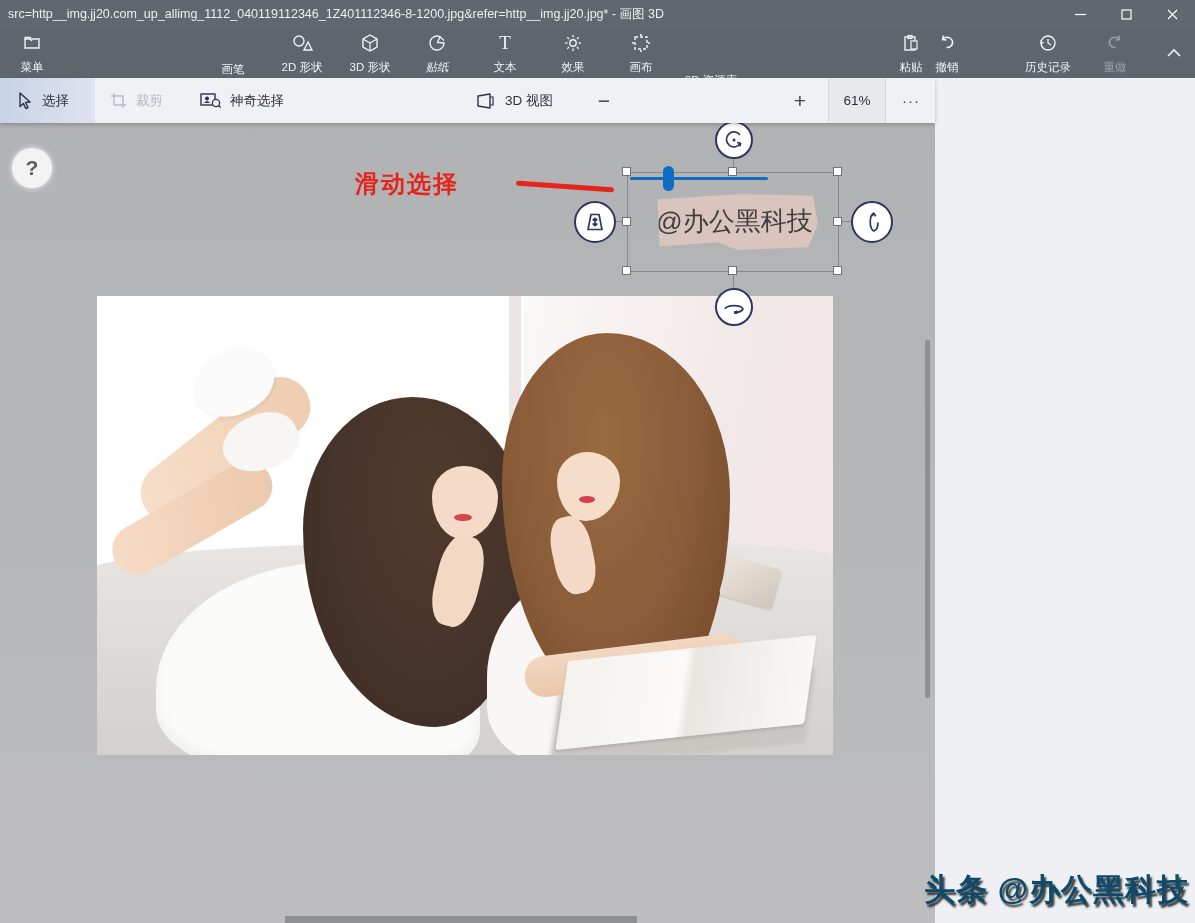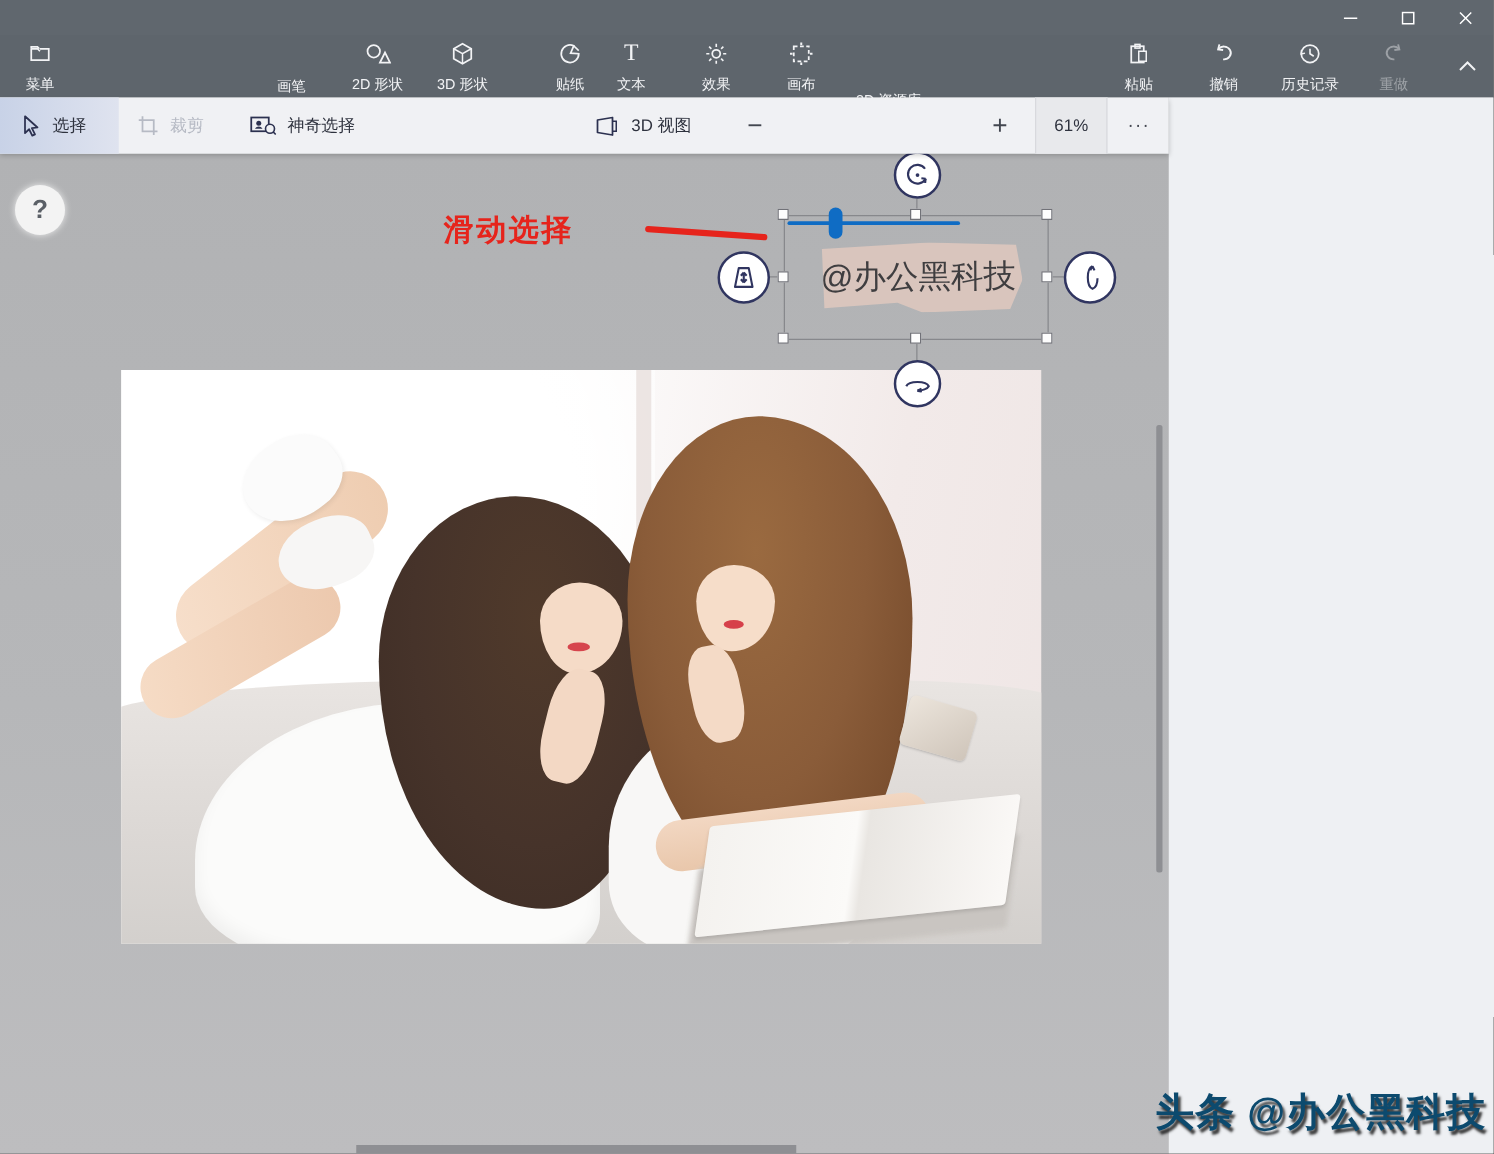--- a/index.html
+++ b/index.html
@@ -56,20 +56,21 @@
              text-shadow:2px 3px 2px rgba(25,25,25,.85);white-space:nowrap;z-index:40;}
   
   .panel{left:935px;top:78px;width:260px;height:845px;background:#eef0f3;}
 </style>
 </head>
 <body>
 
 <div class="root">
 
   <div class="abs titlebar">
+    <div class="abs title-text">src=http__img.jj20.com_up_allimg_1112_040119112346_1Z401112346-8-1200.jpg&amp;refer=http__img.jj20.jpg* - 画图 3D</div>
     <div class="abs win-btn" style="right:92px;">
       <svg width="11" height="11" viewBox="0 0 11 11">
           <line x1="0" y1="5.5" x2="11" y2="5.5" stroke="#fff" stroke-width="1.2"></line>
         </svg>
     </div>
     <div class="abs win-btn" style="right:46px;">
       <svg width="11" height="11" viewBox="0 0 11 11">
           <rect x="1" y="1" width="9" height="9" fill="none" stroke="#fff" stroke-width="1.2"></rect>
         </svg>
     </div>
@@ -106,21 +107,21 @@
     </div>
 
     <div class="tb-item" style="left:336px;">
       <svg width="20" height="20" viewBox="0 0 20 20">
         <path d="M10 2 L17 6 V14 L10 18 L3 14 V6 Z" fill="none" stroke="#f2f3f5" stroke-width="1.4"></path>
         <path d="M3 6 L10 10 L17 6 M10 10 V18" fill="none" stroke="#f2f3f5" stroke-width="1.2"></path>
       </svg>
       <span>3D 形状</span>
     </div>
 
-    <div class="tb-item" style="left:422px;">
+    <div class="tb-item" style="left:403px;font-style:italic;">
       <svg width="20" height="20" viewBox="0 0 20 20">
         <path d="M17 10 a7 7 0 1 1 -4 -6.3 L10.5 9.5 Z" fill="none" stroke="#f2f3f5" stroke-width="1.4"></path>
         <path d="M13 3.7 L17 7.5" stroke="#f2f3f5" stroke-width="1.2"></path>
       </svg>
       <span>贴纸</span>
     </div>
 
     <div class="tb-item" style="left:471px;">
       <span style="font-size:19px;font-family:'Liberation Serif','DejaVu Serif',serif;line-height:20px;">T</span>
       <span>文本</span>
@@ -167,21 +168,21 @@
 
     <div class="tb-item" style="left:877px;">
       <svg width="20" height="20" viewBox="0 0 20 20">
         <rect x="4" y="4" width="10" height="13" fill="none" stroke="#f2f3f5" stroke-width="1.4"></rect>
         <rect x="7" y="2.5" width="4" height="3" fill="none" stroke="#f2f3f5" stroke-width="1.2"></rect>
         <rect x="10" y="8" width="6" height="8" fill="#5e656c" stroke="#f2f3f5" stroke-width="1.2"></rect>
       </svg>
       <span>粘贴</span>
     </div>
 
-    <div class="tb-item" style="left:945px;">
+    <div class="tb-item" style="left:913px;">
       <svg width="20" height="20" viewBox="0 0 20 20">
         <path d="M6 6 C8 3.5 13 3.5 15 7 C17 10.5 14 15 9.5 14.5" fill="none" stroke="#f2f3f5" stroke-width="1.5"></path>
         <path d="M6.5 2.5 L5.5 6.5 L9.5 7" fill="none" stroke="#f2f3f5" stroke-width="1.5"></path>
       </svg>
       <span>撤销</span>
     </div>
 
     <div class="tb-item wide" style="left:1005px;">
       <svg width="20" height="20" viewBox="0 0 20 20">
         <circle cx="10" cy="10" r="7" fill="none" stroke="#f2f3f5" stroke-width="1.4"></circle>

